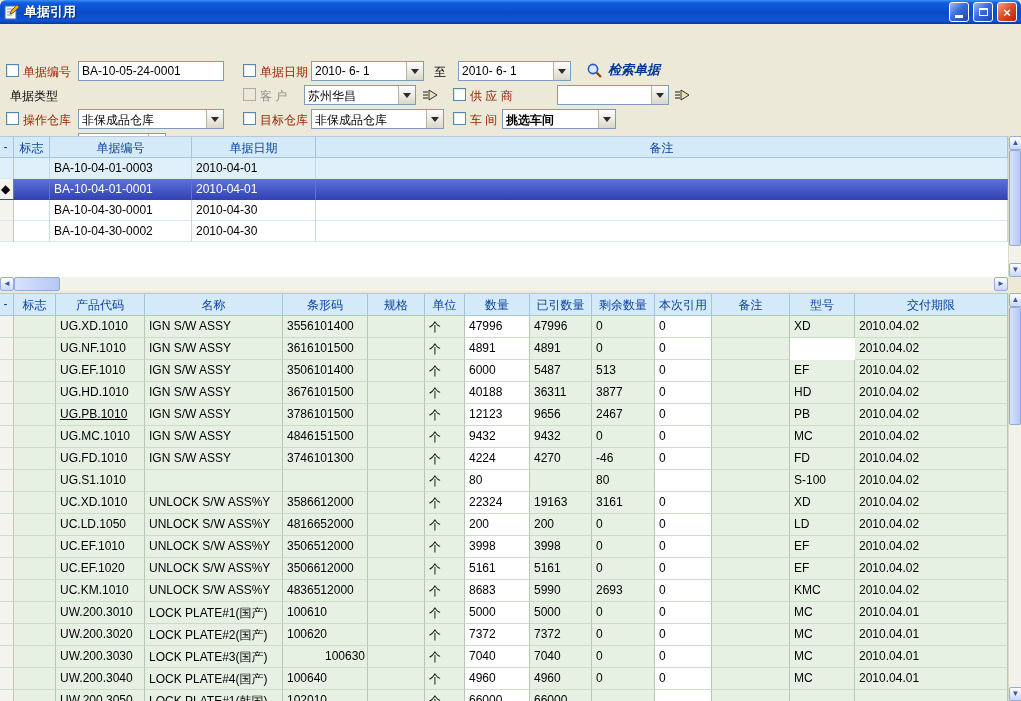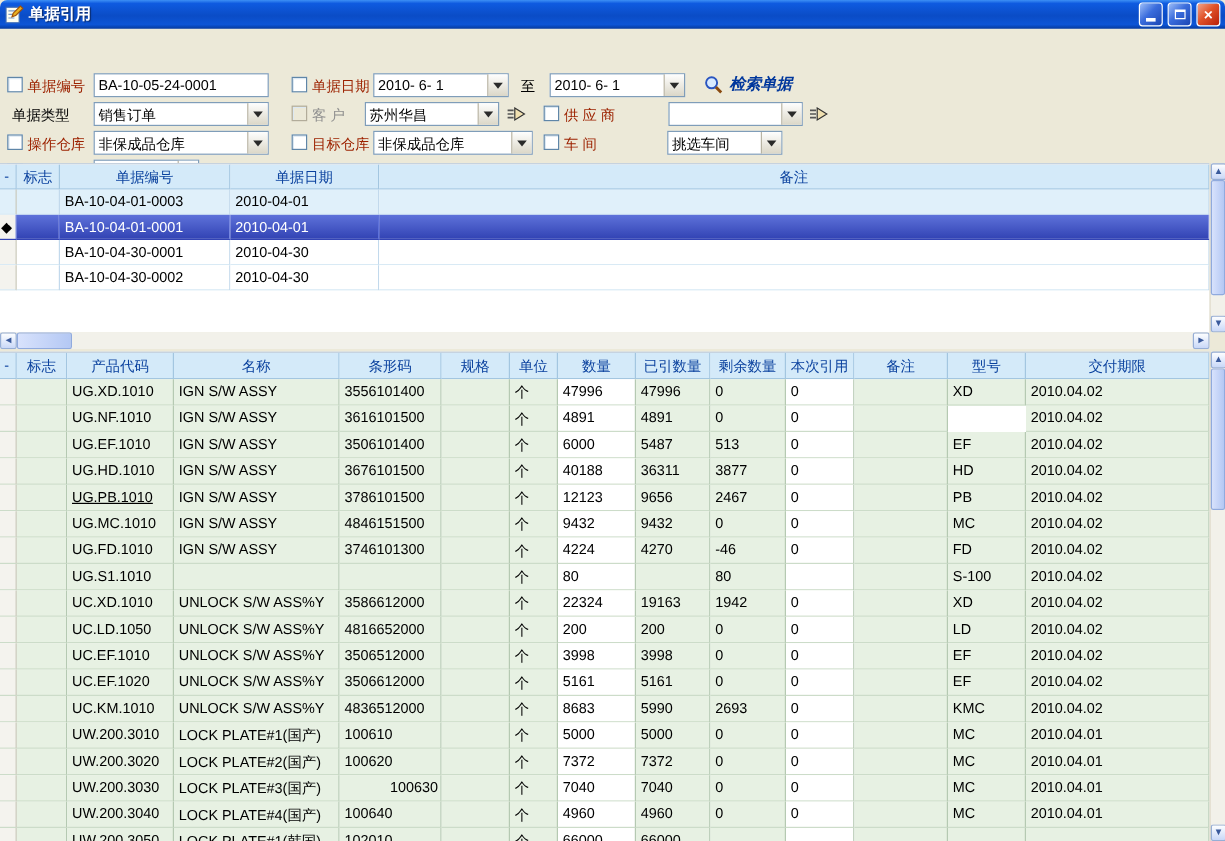--- a/index.html
+++ b/index.html
@@ -124,26 +124,20 @@
     </div>
     <div class="search-btn" style="left:586px;top:37px;">
       <svg width="17" height="17" viewBox="0 0 17 17">
         <circle cx="7" cy="7" r="4.6" fill="#d8eaff" stroke="#2a55c0" stroke-width="1.6"></circle>
         <line x1="10.6" y1="10.6" x2="15" y2="15" stroke="#8a4a10" stroke-width="2.4"></line>
       </svg>
       <span>检索单据</span>
     </div>
 
     <span class="flabel blacklab" style="left:10px;top:64px;">单据类型</span>
-    <div class="combo" style="left:78px;top:61px;width:146px;">
-      <span class="combo-val">销售订单</span>
-      <span class="combo-btn">
-          <span class="tri"></span>
-        </span>
-    </div>
     <span class="cb dis" style="left:243px;top:64px;"></span>
     <span class="flabel graylab" style="left:260px;top:64px;">客 户</span>
     <div class="combo" style="left:304px;top:61px;width:112px;">
       <span class="combo-val">苏州华昌</span>
       <span class="combo-btn">
           <span class="tri"></span>
         </span>
     </div>
     <span class="browse-btn" style="left:421px;top:62px;">
       <svg width="18" height="14" viewBox="0 0 18 14">
@@ -181,21 +175,21 @@
     <span class="cb" style="left:243px;top:88px;"></span>
     <span class="flabel maroon" style="left:260px;top:88px;">目标仓库</span>
     <div class="combo" style="left:311px;top:85px;width:133px;">
       <span class="combo-val">非保成品仓库</span>
       <span class="combo-btn">
           <span class="tri"></span>
         </span>
     </div>
     <span class="cb" style="left:453px;top:88px;"></span>
     <span class="flabel maroon" style="left:470px;top:88px;">车 间</span>
-    <div class="combo" style="left:556px;top:85px;width:96px;">
+    <div class="combo" style="left:502px;top:85px;width:114px;font-weight:bold;">
       <span class="combo-val">挑选车间</span>
       <span class="combo-btn">
           <span class="tri"></span>
         </span>
     </div>
 
     <span class="cb" style="left:6px;top:112px;"></span>
     <span class="flabel maroon" style="left:23px;top:112px;">包含物资</span>
     <div class="combo" style="left:78px;top:109px;width:88px;">
       <span class="combo-val"></span>
@@ -420,21 +414,21 @@
         <div class="trow">
           <div class="tcell mk" style="width: 14px;"></div>
           <div class="tcell" style="width: 42px;"></div>
           <div class="tcell" style="width: 89px;">UC.XD.1010</div>
           <div class="tcell" style="width: 138px;">UNLOCK S/W ASS%Y</div>
           <div class="tcell" style="width: 85px;">3586612000</div>
           <div class="tcell" style="width: 57px;"></div>
           <div class="tcell" style="width: 40px;">个</div>
           <div class="tcell wht" style="width: 65px;">22324</div>
           <div class="tcell" style="width: 62px;">19163</div>
-          <div class="tcell" style="width: 63px;">1942</div>
+          <div class="tcell" style="width: 63px;">3161</div>
           <div class="tcell wht" style="width: 57px;">0</div>
           <div class="tcell" style="width: 78px;"></div>
           <div class="tcell" style="width: 65px;">XD</div>
           <div class="tcell" style="width: 153px;">2010.04.02</div>
         </div>
         <div class="trow">
           <div class="tcell mk" style="width: 14px;"></div>
           <div class="tcell" style="width: 42px;"></div>
           <div class="tcell" style="width: 89px;">UC.LD.1050</div>
           <div class="tcell" style="width: 138px;">UNLOCK S/W ASS%Y</div>

